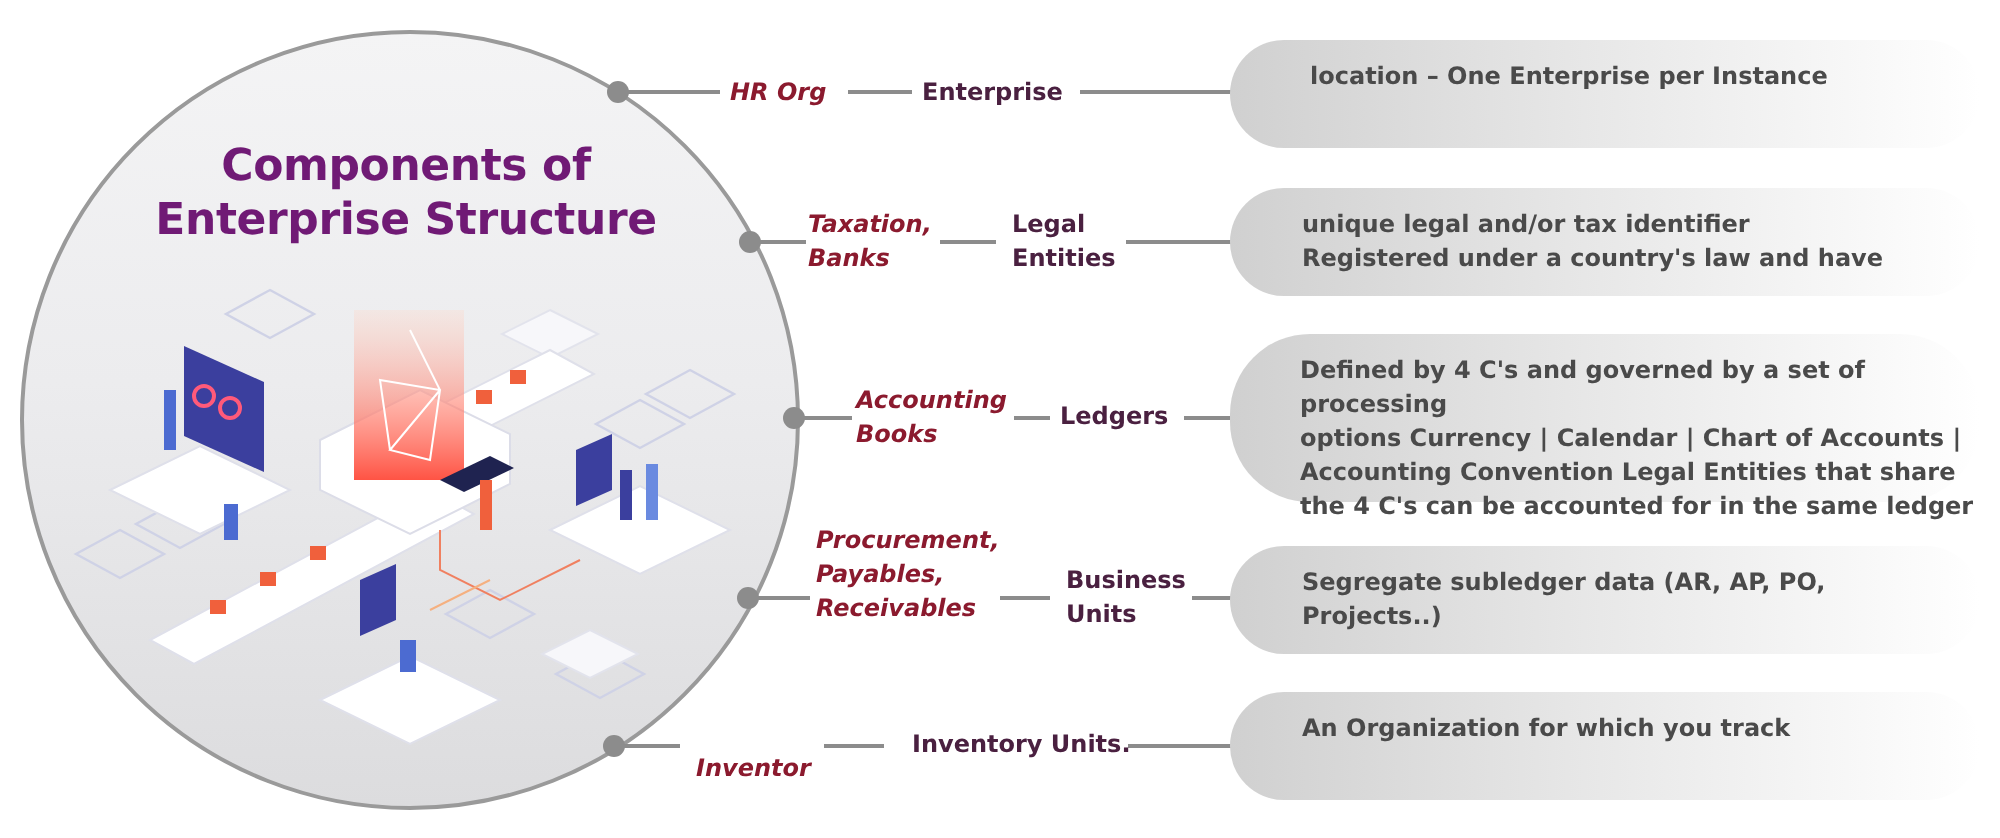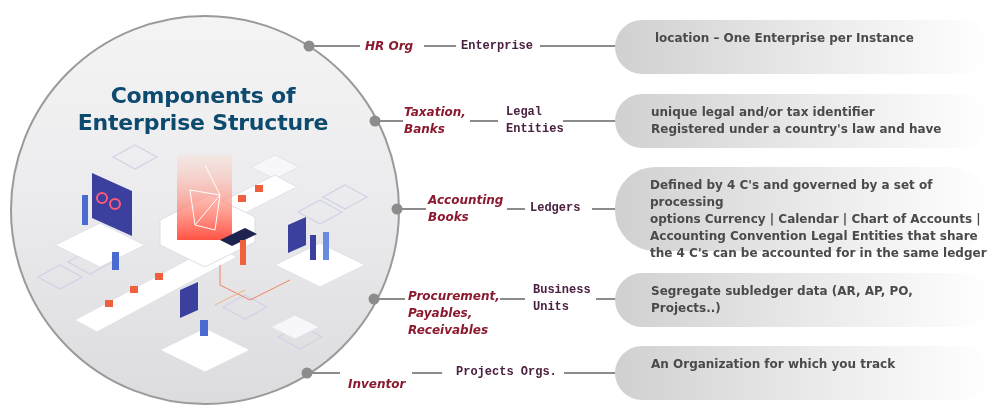--- a/index.html
+++ b/index.html
@@ -1,25 +1,25 @@
 <!DOCTYPE html>
 <html><head>
 <meta charset="utf-8">
 <style>
   html,body{margin:0;padding:0;background:#ffffff;}
   body{width:1000px;height:419px;position:relative;overflow:hidden;font-family:"DejaVu Sans","Liberation Sans",sans-serif;}
   .circle{position:absolute;left:10px;top:15px;width:390px;height:390px;border-radius:50%;
     background:linear-gradient(180deg,#f4f4f5 0%,#ececee 45%,#dcdcde 100%);
     border:2px solid #9a9a9a;box-sizing:border-box;}
-  .title{position:absolute;left:48px;top:82px;width:310px;text-align:center;color:#0c4a6e;
+  .title{position:absolute;left:48px;top:70px;width:310px;text-align:center;color:#701a75;
     font-weight:bold;font-size:22px;line-height:27px;letter-spacing:-0.2px;}
   .illus{position:absolute;left:20px;top:140px;width:380px;height:260px;}
   .svgover{position:absolute;left:0;top:0;}
   .lbl-cat{position:absolute;color:#8b1a2e;font-style:italic;font-weight:bold;font-size:12px;line-height:17px;text-align:left;}
-  .lbl-comp{position:absolute;color:#4a2040;font-weight:bold;font-size:12px;line-height:17px;font-family:Liberation Mono, monospace;}
+  .lbl-comp{position:absolute;color:#4a2040;font-weight:bold;font-size:12px;line-height:17px;}
   .pill{position:absolute;left:615px;width:375px;border-radius:40px;
     background:linear-gradient(90deg,#d0d0d0 0%,#e6e6e6 45%,#f6f6f6 80%,#ffffff 100%);}
   .pill-text{position:absolute;left:40px;color:#4a4a4a;font-weight:bold;font-size:12px;line-height:17px;}
 </style>
 </head>
 <body>
 
 <div class="circle"></div>
 
 <div class="title">
@@ -156,33 +156,33 @@
 <div class="lbl-comp" style="left:530px;top:200px;">
   <div>Ledgers</div>
 </div>
 
 <div class="pill" style="top:273px;height:54px;">
   <div class="pill-text" style="top:10px;left:36px;">
     <div>Segregate subledger data (AR, AP, PO,</div>
     <div>Projects..)</div>
   </div>
 </div>
-<div class="lbl-cat" style="left:408px;top:288px;width:90px;">
+<div class="lbl-cat" style="left:408px;top:262px;width:90px;">
   <div>Procurement,</div>
   <div>Payables,</div>
   <div>Receivables</div>
 </div>
 <div class="lbl-comp" style="left:533px;top:282px;">
   <div>Business</div>
   <div>Units</div>
 </div>
 
 <div class="pill" style="top:346px;height:54px;">
   <div class="pill-text" style="top:10px;left:36px;">
     <div>An Organization for which you track</div>
   </div>
 </div>
 <div class="lbl-cat" style="left:348px;top:376px;width:60px;">
   <div>Inventor</div>
 </div>
 <div class="lbl-comp" style="left:456px;top:364px;">
-  <div>Projects Orgs.</div>
+  <div>Inventory Units.</div>
 </div>
 
 </body></html>

